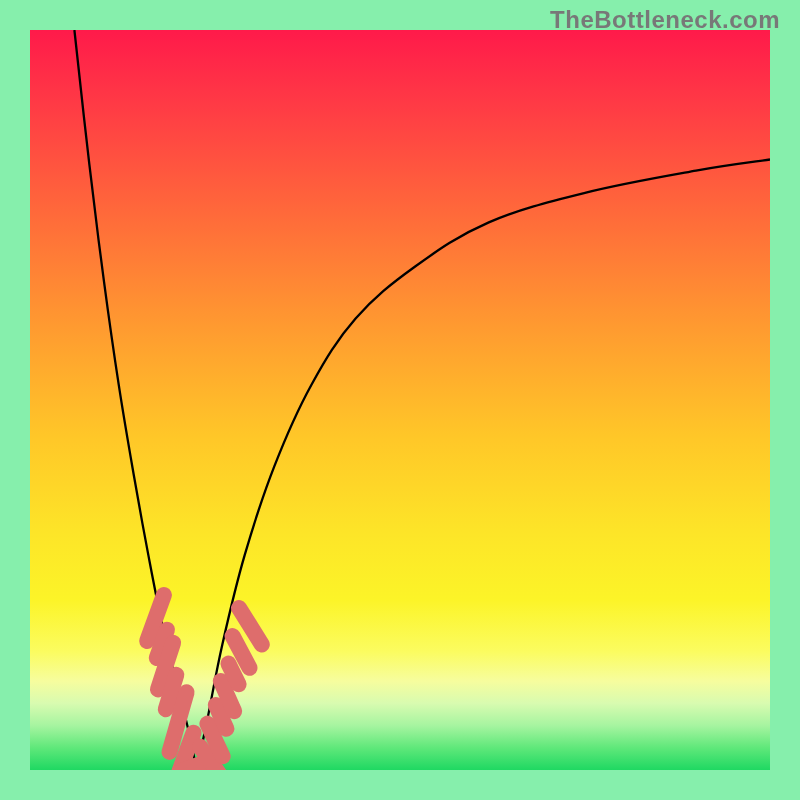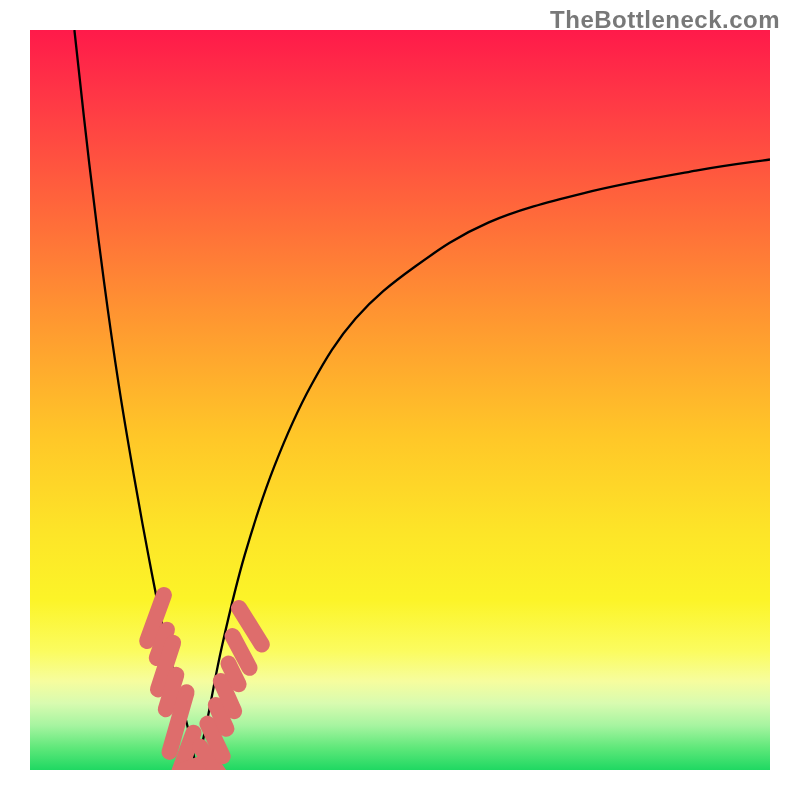--- a/index.html
+++ b/index.html
@@ -7,21 +7,21 @@
     padding: 0;
     width: 800px;
     height: 800px;
     background: #000;
     overflow: hidden;
   }
   .chart-wrap {
     position: relative;
     width: 800px;
     height: 800px;
-    background: #ffffff;
+    background: #86efac;
   }
   .plot-area {
     position: absolute;
     left: 30px;
     top: 30px;
     width: 740px;
     height: 740px;
     overflow: hidden;
   }
   .gradient-bg {

